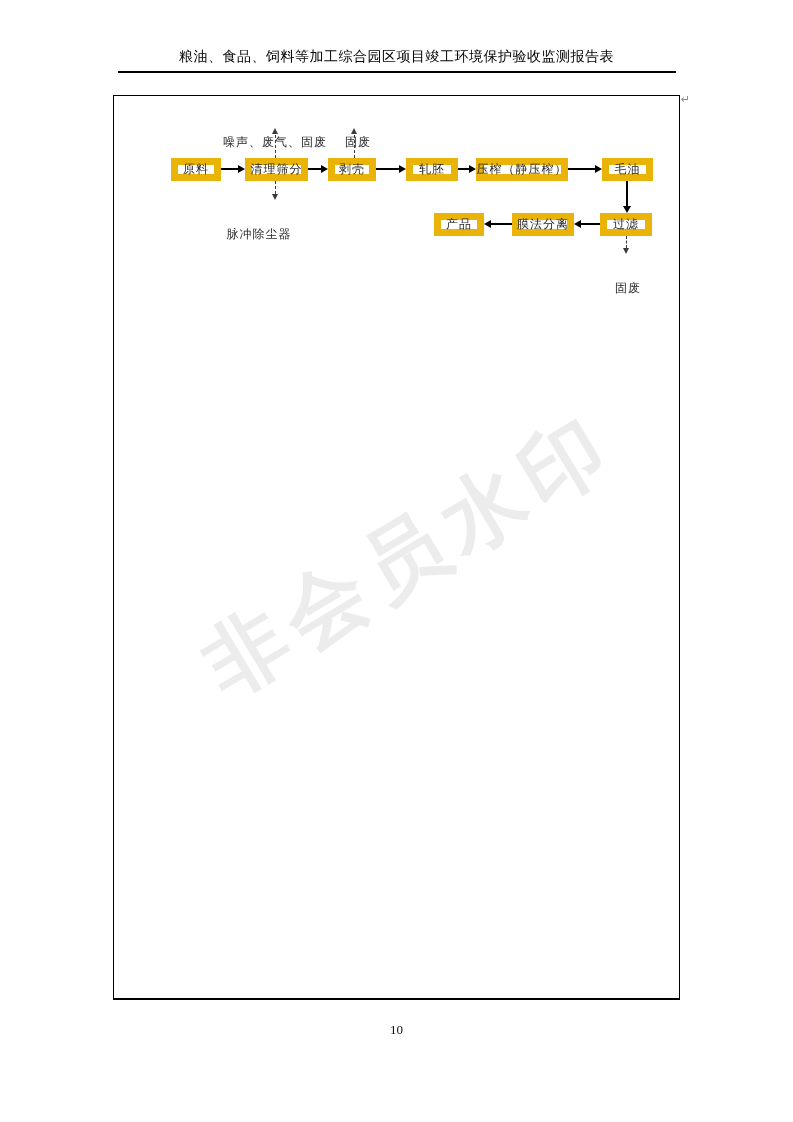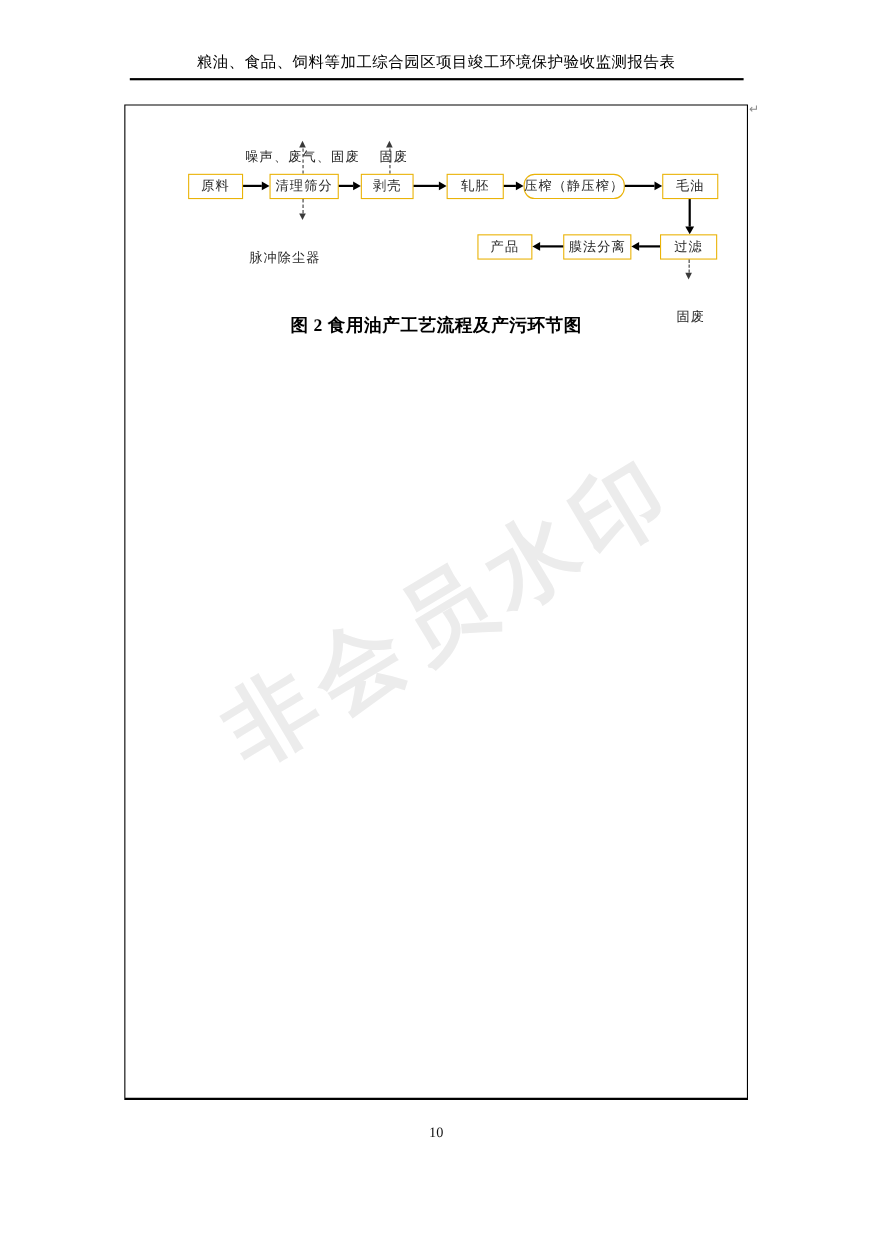--- a/index.html
+++ b/index.html
@@ -30,21 +30,21 @@
   .anchor-mark {
     position: absolute; left: 681px; top: 93px;
     font-size: 11px; color: #8a8a8a;
     font-family: "DejaVu Sans", sans-serif;
   }
 
   
   .fc { position: absolute; left: 0; top: 0; width: 565px; height: 210px; }
   .fc-box {
     position: absolute; height: 23px;
-    border: 1px solid #eab308; background: #fff;
+    border: 7px solid #eab308; background: #fff;
     display: flex; align-items: center; justify-content: center;
     font-size: 12px; color: #262626; letter-spacing: 1px;
     font-family: Liberation Sans, sans-serif;
     white-space: nowrap;
   }
   .fc-label {
     position: absolute; font-size: 12px; color: #262626;
     text-align: center; white-space: nowrap; letter-spacing: 1px;
     font-family: "Liberation Sans", "DejaVu Sans", sans-serif;
     margin-top: 24px;
@@ -107,21 +107,21 @@
 
     <div class="vdash" style="left:161px; top:39px; height:23px;"></div>
     <div class="ah ah-up-sm" style="left:158px; top:32px;"></div>
     <div class="vdash" style="left:240px; top:39px; height:23px;"></div>
     <div class="ah ah-up-sm" style="left:237px; top:32px;"></div>
 
     <div class="fc-box" style="left:57px;  top:62px; width:50px;">原料</div>
     <div class="fc-box" style="left:131px; top:62px; width:63px;">清理筛分</div>
     <div class="fc-box" style="left:214px; top:62px; width:48px;">剥壳</div>
     <div class="fc-box" style="left:292px; top:62px; width:52px;">轧胚</div>
-    <div class="fc-box" style="left:362px; top:62px; width:92px;border-radius:10px;">压榨（静压榨）</div>
+    <div class="fc-box" style="left:362px; top:62px; width:92px;">压榨（静压榨）</div>
     <div class="fc-box" style="left:488px; top:62px; width:51px;">毛油</div>
 
     <div class="hline" style="left:107px; top:72px; width:17px;"></div>
     <div class="ah ah-right" style="left:124px; top:69px;"></div>
     <div class="hline" style="left:194px; top:72px; width:13px;"></div>
     <div class="ah ah-right" style="left:207px; top:69px;"></div>
     <div class="hline" style="left:262px; top:72px; width:23px;"></div>
     <div class="ah ah-right" style="left:285px; top:69px;"></div>
     <div class="hline" style="left:344px; top:72px; width:11px;"></div>
     <div class="ah ah-right" style="left:355px; top:69px;"></div>
@@ -142,18 +142,17 @@
     <div class="hline" style="left:467px; top:127px; width:19px;"></div>
     <div class="ah ah-left" style="left:460px; top:124px;"></div>
     <div class="hline" style="left:377px; top:127px; width:21px;"></div>
     <div class="ah ah-left" style="left:370px; top:124px;"></div>
 
     <div class="vdash" style="left:512px; top:140px; height:12px;"></div>
     <div class="ah ah-down-sm" style="left:509px; top:152px;"></div>
     <div class="fc-label" style="left:484px; top:160px; width:60px;">固废</div>
   </div>
 
-  <div class="fig-caption">图 2 食用油产工艺流程及产污环节图</div>
 
 
 </div>
 
 <div class="page-number">10</div>
 
 </body></html>

